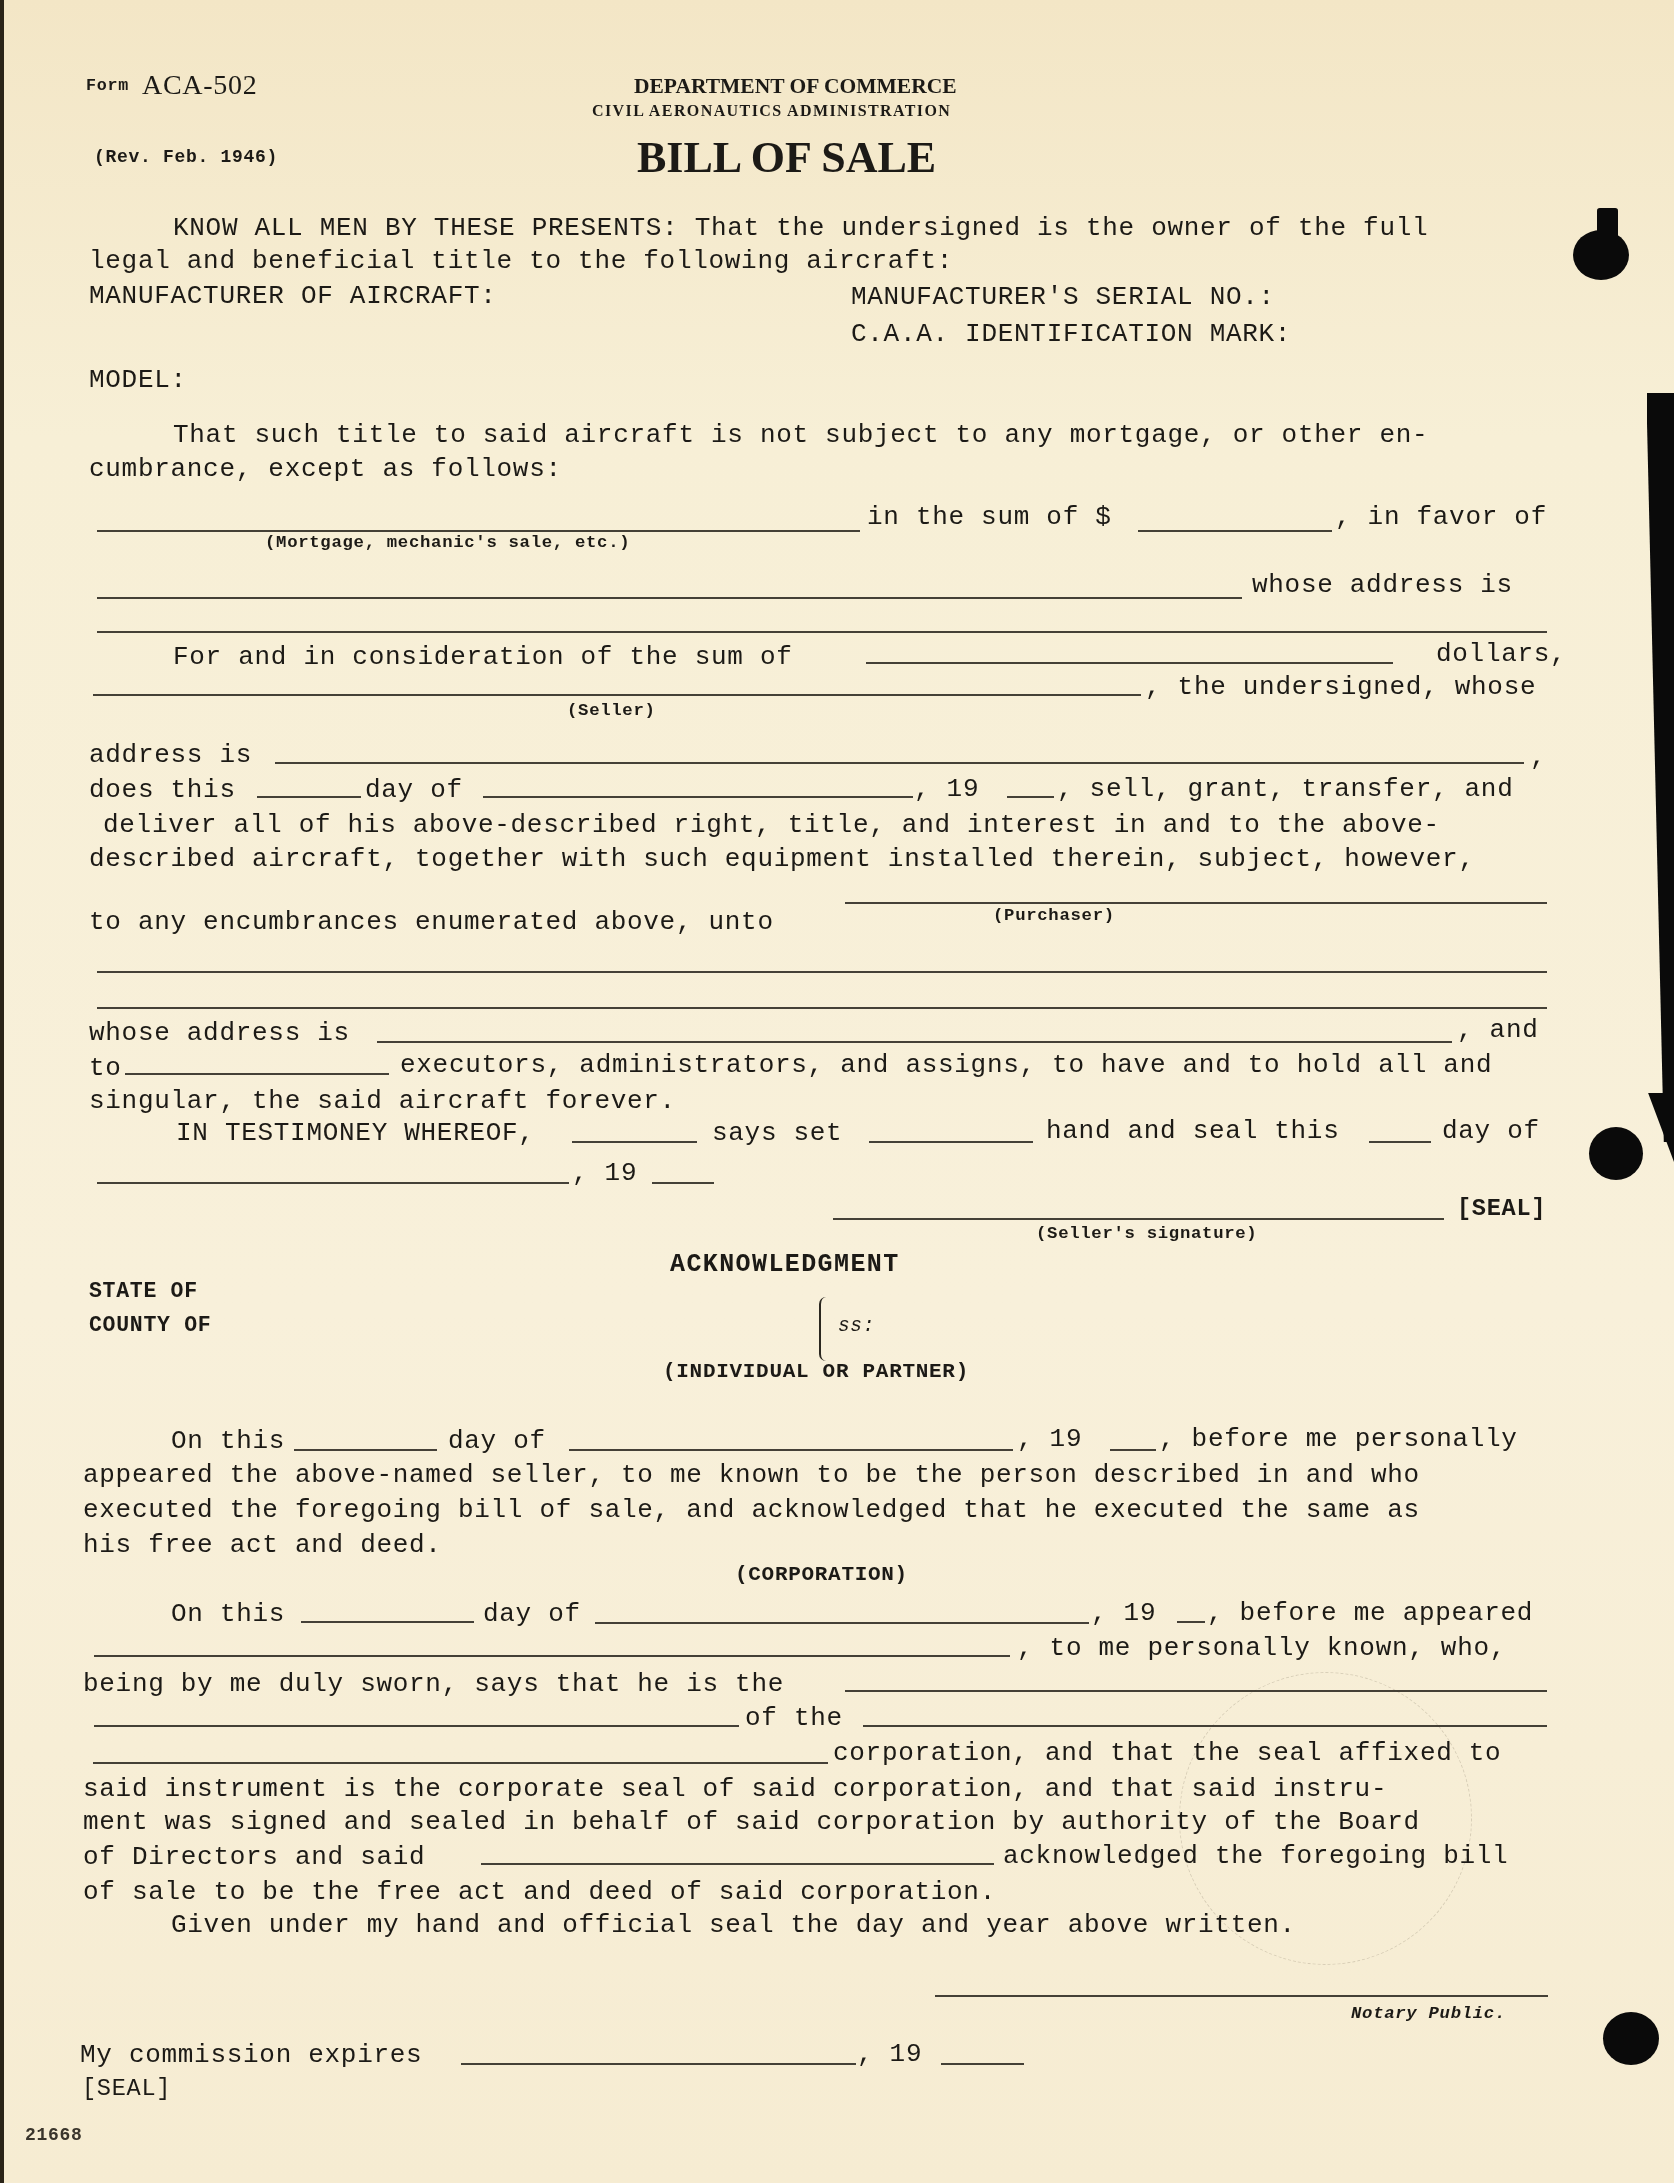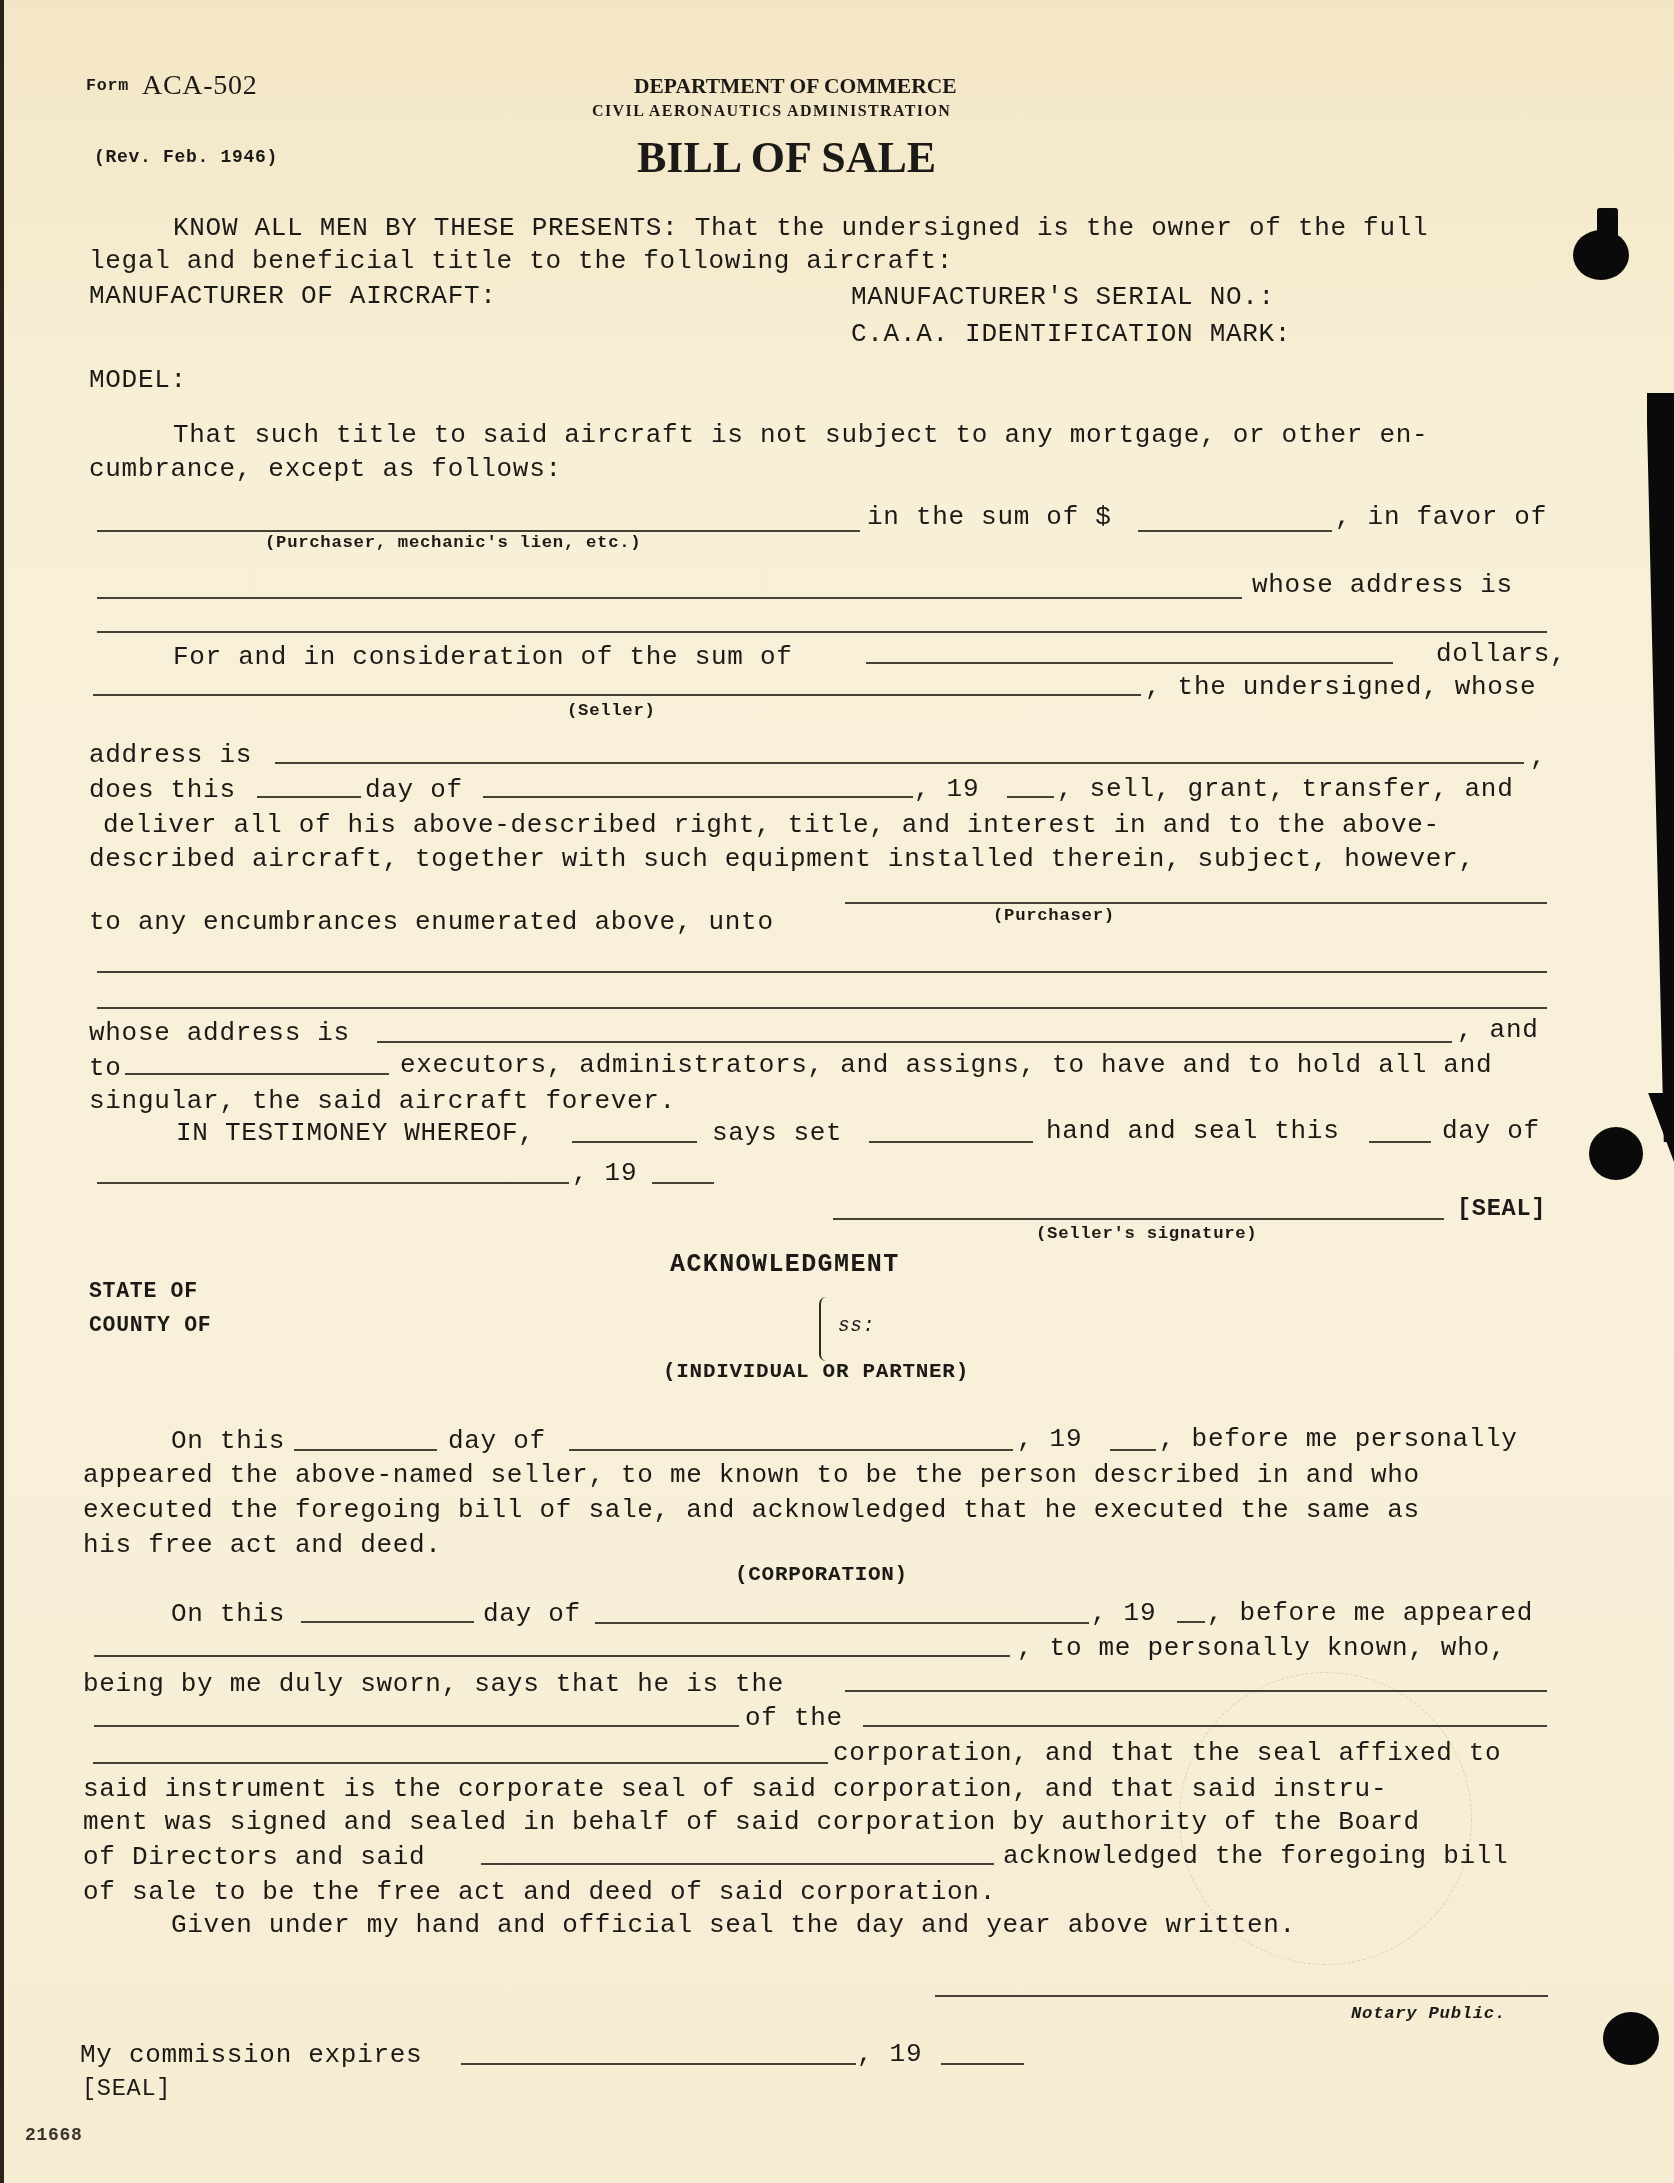--- a/index.html
+++ b/index.html
@@ -54,21 +54,21 @@
 <div class="t" style="left:851px;top:284px;">MANUFACTURER'S SERIAL NO.:</div>
 <div class="t" style="left:89px;top:319px;margin-top:48px;">MODEL:</div>
 <div class="t" style="left:851px;top:321px;">C.A.A. IDENTIFICATION MARK:</div>
 
 <div class="t" style="left:173px;top:422px;">That such title to said aircraft is not subject to any mortgage, or other en-</div>
 <div class="t" style="left:89px;top:456px;">cumbrance, except as follows:</div>
 <div class="line" style="left:97px;top:530px;width:763px;"></div>
 <div class="t" style="left:867px;top:504px;">in the sum of $</div>
 <div class="line" style="left:1138px;top:530px;width:194px;"></div>
 <div class="t" style="left:1335px;top:504px;">, in favor of</div>
-<div class="t caption" style="left:265px;top:534px;">(Purchaser, mechanic's lien, etc.)</div>
+<div class="t caption" style="left:265px;top:534px;">(Mortgage, mechanic's sale, etc.)</div>
 <div class="line" style="left:97px;top:597px;width:1145px;"></div>
 <div class="t" style="left:1252px;top:572px;">whose address is</div>
 <div class="line" style="left:97px;top:631px;width:1450px;"></div>
 
 <div class="t" style="left:173px;top:644px;">For and in consideration of the sum of</div>
 <div class="line" style="left:866px;top:662px;width:527px;"></div>
 <div class="t" style="left:1404px;top:641px;margin-left:32px;">dollars,</div>
 <div class="line" style="left:93px;top:694px;width:1048px;"></div>
 <div class="t" style="left:1145px;top:674px;">, the undersigned, whose</div>
 <div class="t caption" style="left:567px;top:702px;">(Seller)</div>

